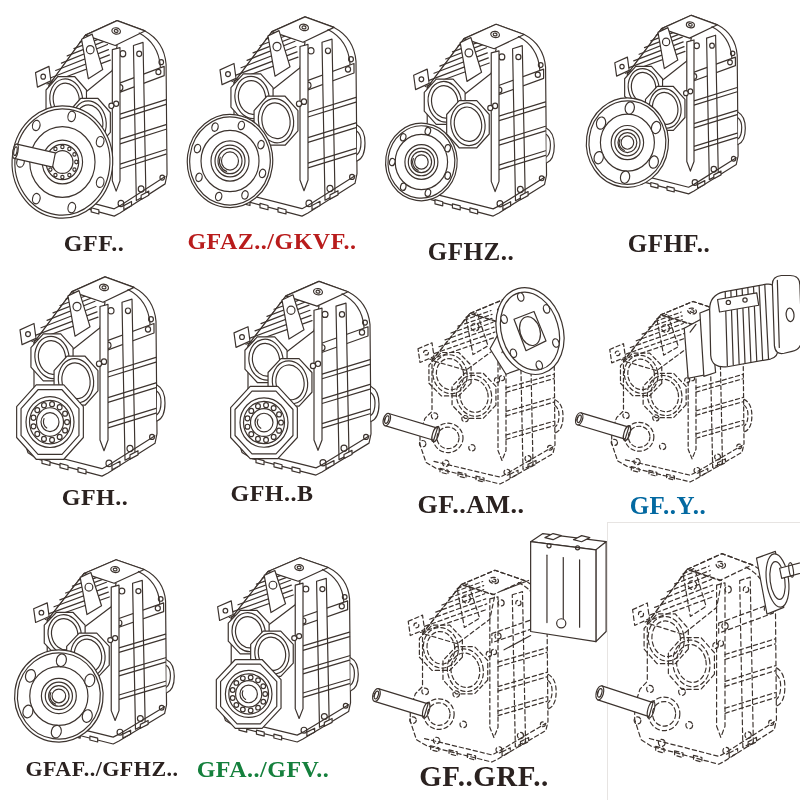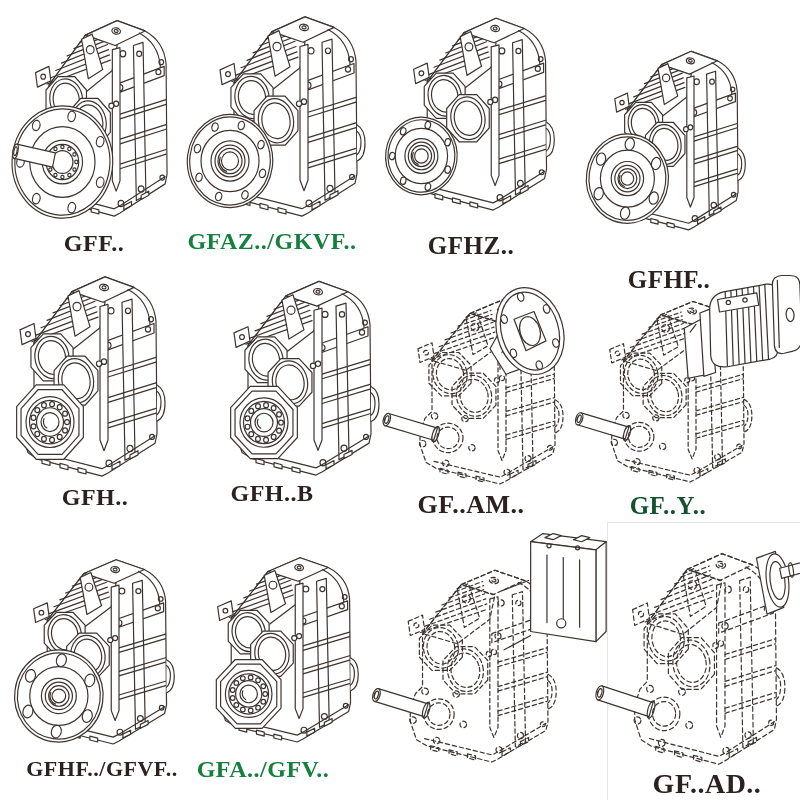--- a/index.html
+++ b/index.html
@@ -168,23 +168,23 @@
           <ellipse cx="-10.516258760431107" cy="138.31534634355893" rx="3.12" ry="4" transform="rotate(15 -10.516258760431107 138.31534634355893)" fill="#fff"></ellipse>
           <ellipse cx="7.021961832879777" cy="118.03412786647998" rx="3.12" ry="4" transform="rotate(15 7.021961832879777 118.03412786647998)" fill="#fff"></ellipse>
           <ellipse cx="33.33411404674784" cy="116.47808375213287" rx="3.12" ry="4" transform="rotate(15 33.33411404674784 116.47808375213287)" fill="#fff"></ellipse>
           <circle cx="22" cy="150" r="19" fill="#fff"></circle>
           <circle cx="22" cy="150" r="15" fill="none"></circle>
           <circle cx="22" cy="150" r="12" fill="#fff"></circle>
           <circle cx="22" cy="150" r="8.5" fill="none"></circle>
           <path d="M 12.2 146.6 A 10 10 0 0 0 18.6 159.8" fill="none"></path>
         </g>
       </svg>
-      <figcaption class="lbl" style="left: 72px; top: 228px; font-size: 24px; color: #15803d;">GFAZ../GKVF..</figcaption>
-    </figure>
-    <figure class="cell" style="left: 400px; top: 2px; width: 200px; height: 260px;">
+      <figcaption class="lbl" style="left: 72px; top: 228px; font-size: 24px; color: #b91c1c;">GFAZ../GKVF..</figcaption>
+    </figure>
+    <figure class="cell" style="left: 400px; top: 8px; width: 200px; height: 260px;">
       <svg width="200" height="260" viewBox="0 0 200 260">
         <g transform="translate(2,2) scale(0.97,1.02)" stroke="#3c332e" stroke-width="1.21" stroke-linejoin="round" stroke-linecap="round" fill="none">
           <path d="M 64 28 L 97 14 L 126 24 Q 146 34 148 56 L 149 162 L 147 171 L 100 199 L 94 202 L 30 186 L 20 180 L 14 162 L 14 150 L 19 135 L 26 128 L 26 76 Z" fill="#fff"></path>
           <polygon points="12,64 26,58 28,72 14,78" fill="#fff"></polygon>
           <circle cx="20" cy="68" r="2.4" fill="none"></circle>
           <polygon points="26,76 64,28 97,38 92,62 60,86" fill="#fff"></polygon>
           <g fill="none">
             <line x1="24" y1="75" x2="90" y2="52"></line>
             <line x1="28" y1="69" x2="89" y2="47"></line>
             <line x1="33" y1="62" x2="88" y2="42"></line>
@@ -244,21 +244,21 @@
           <ellipse cx="26.655989600798925" cy="118.76897150456044" rx="2.8080000000000003" ry="3.6" transform="rotate(15 26.655989600798925 118.76897150456044)" fill="#fff"></ellipse>
           <circle cx="20" cy="149" r="17" fill="#fff"></circle>
           <circle cx="20" cy="149" r="13.5" fill="none"></circle>
           <circle cx="20" cy="149" r="10.5" fill="#fff"></circle>
           <circle cx="20" cy="149" r="7" fill="none"></circle>
           <path d="M 11.7 145.6 A 8.5 8.5 0 0 0 16.6 157.3" fill="none"></path>
         </g>
       </svg>
       <figcaption class="lbl" style="left: 71px; top: 230px; font-size: 25px; color: rgb(43, 34, 32);">GFHZ..</figcaption>
     </figure>
-    <figure class="cell" style="left: 600px; top: 0px; width: 200px; height: 260px; margin-top: 36px;">
+    <figure class="cell" style="left: 600px; top: 0px; width: 200px; height: 260px;">
       <svg width="200" height="260" viewBox="0 0 200 260">
         <g transform="translate(4,2) scale(0.9,0.95)" stroke="#3c332e" stroke-width="1.30" stroke-linejoin="round" stroke-linecap="round" fill="none">
           <path d="M 64 28 L 97 14 L 126 24 Q 146 34 148 56 L 149 162 L 147 171 L 100 199 L 94 202 L 30 186 L 20 180 L 14 162 L 14 150 L 19 135 L 26 128 L 26 76 Z" fill="#fff"></path>
           <polygon points="12,64 26,58 28,72 14,78" fill="#fff"></polygon>
           <circle cx="20" cy="68" r="2.4" fill="none"></circle>
           <polygon points="26,76 64,28 97,38 92,62 60,86" fill="#fff"></polygon>
           <g fill="none">
             <line x1="24" y1="75" x2="90" y2="52"></line>
             <line x1="28" y1="69" x2="89" y2="47"></line>
             <line x1="33" y1="62" x2="88" y2="42"></line>
@@ -659,21 +659,21 @@
             </g>
             <polygon points="122,12 162,5 164,18 124,25"></polygon>
             <circle cx="133" cy="15" r="2.2" fill="none"></circle>
             <circle cx="150" cy="12.5" r="2.2" fill="none"></circle>
             <path d="M 178 -2 Q 177 -12 187 -13 L 196 -13 Q 206 -13 206 -3 L 208 52 Q 208 64 198 66 L 190 68 Q 181 70 180 60 Z"></path>
             <path d="M 183 -8 L 185 62" fill="none"></path>
             <ellipse cx="196" cy="28" rx="4" ry="7" transform="rotate(-6 196 28)" fill="none"></ellipse>
           </g>
         </g>
       </svg>
-      <figcaption class="lbl" style="left: 68px; top: 232px; font-size: 25px; color: #14532d;">GF..Y..</figcaption>
+      <figcaption class="lbl" style="left: 68px; top: 232px; font-size: 25px; color: #0369a1;">GF..Y..</figcaption>
     </figure>
     <figure class="cell" style="left: 0px; top: 530px; width: 200px; height: 270px;">
       <svg width="200" height="270" viewBox="0 0 200 270">
         <g transform="translate(22,16) scale(0.97,0.98)" stroke="#3c332e" stroke-width="1.23" stroke-linejoin="round" stroke-linecap="round" fill="none">
           <path d="M 64 28 L 97 14 L 126 24 Q 146 34 148 56 L 149 162 L 147 171 L 100 199 L 94 202 L 30 186 L 20 180 L 14 162 L 14 150 L 19 135 L 26 128 L 26 76 Z" fill="#fff"></path>
           <polygon points="12,64 26,58 28,72 14,78" fill="#fff"></polygon>
           <circle cx="20" cy="68" r="2.4" fill="none"></circle>
           <polygon points="26,76 64,28 97,38 92,62 60,86" fill="#fff"></polygon>
           <g fill="none">
             <line x1="24" y1="75" x2="90" y2="52"></line>
@@ -732,21 +732,21 @@
           <ellipse cx="6.119670341203481" cy="168.8762419950599" rx="5.07" ry="6.5" transform="rotate(15 6.119670341203481 168.8762419950599)" fill="#fff"></ellipse>
           <ellipse cx="8.723083152781044" cy="132.47505361037506" rx="5.07" ry="6.5" transform="rotate(15 8.723083152781044 132.47505361037506)" fill="#fff"></ellipse>
           <ellipse cx="40.603412811577584" cy="116.59881161531513" rx="5.07" ry="6.5" transform="rotate(15 40.603412811577584 116.59881161531513)" fill="#fff"></ellipse>
           <circle cx="38" cy="153" r="18" fill="#fff"></circle>
           <circle cx="38" cy="153" r="14" fill="none"></circle>
           <circle cx="38" cy="153" r="10.5" fill="#fff"></circle>
           <circle cx="38" cy="153" r="7" fill="none"></circle>
           <path d="M 29.7 149.6 A 8.5 8.5 0 0 0 34.6 161.3" fill="none"></path>
         </g>
       </svg>
-      <figcaption class="lbl" style="left: 102px; top: 226px; font-size: 22px; color: rgb(43, 34, 32);">GFHF../GFVF..</figcaption>
+      <figcaption class="lbl" style="left: 102px; top: 226px; font-size: 22px; color: rgb(43, 34, 32);">GFAF../GFHZ..</figcaption>
     </figure>
     <figure class="cell" style="left: 200px; top: 530px; width: 200px; height: 270px;">
       <svg width="200" height="270" viewBox="0 0 200 270">
         <g transform="translate(6,14) scale(0.97,0.98)" stroke="#3c332e" stroke-width="1.23" stroke-linejoin="round" stroke-linecap="round" fill="none">
           <path d="M 64 28 L 97 14 L 126 24 Q 146 34 148 56 L 149 162 L 147 171 L 100 199 L 94 202 L 30 186 L 20 180 L 14 162 L 14 150 L 19 135 L 26 128 L 26 76 Z" fill="#fff"></path>
           <polygon points="12,64 26,58 28,72 14,78" fill="#fff"></polygon>
           <circle cx="20" cy="68" r="2.4" fill="none"></circle>
           <polygon points="26,76 64,28 97,38 92,62 60,86" fill="#fff"></polygon>
           <g fill="none">
             <line x1="24" y1="75" x2="90" y2="52"></line>
@@ -903,20 +903,21 @@
               <line x1="180.0" y1="3.8" x2="180.0" y2="69.8"></line>
             </g>
             <circle cx="162" cy="66" r="4.5" fill="#fff"></circle>
             <polygon points="146,-18 154,-22 162,-20 154,-16"></polygon>
             <polygon points="174,-16 182,-20 190,-18 182,-14"></polygon>
             <circle cx="150" cy="-10" r="2" fill="none"></circle>
             <circle cx="178" cy="-8" r="2" fill="none"></circle>
           </g>
         </g>
       </svg>
+      <figcaption class="lbl" style="left: 84px; top: 230px; font-size: 29px; color: rgb(43, 34, 32);">GF..GRF..</figcaption>
     </figure>
     <figure class="cell" style="left: 600px; top: 530px; width: 200px; height: 270px;">
       <svg width="200" height="270" viewBox="0 0 200 270">
         <g transform="translate(20,8) scale(1.05,1.12)" stroke="#3c332e" stroke-width="1.11" stroke-linejoin="round" stroke-linecap="round" fill="none">
           <g stroke-dasharray="4.2 2.8">
             <path d="M 64 28 L 97 14 L 126 24 Q 146 34 148 56 L 149 162 L 147 171 L 100 199 L 94 202 L 30 186 L 20 180 L 14 162 L 14 150 L 19 135 L 26 128 L 26 76 Z" fill="none"></path>
             <polygon points="12,64 26,58 28,72 14,78" fill="none"></polygon>
             <circle cx="20" cy="68" r="2.4" fill="none"></circle>
             <polygon points="26,76 64,28 97,38 92,62 60,86" fill="none"></polygon>
             <g fill="none">
@@ -985,15 +986,14 @@
           <g fill="#fff">
             <polygon points="130,18 148,12 156,62 140,68"></polygon>
             <ellipse cx="150" cy="38" rx="10.5" ry="24" transform="rotate(-8 150 38)" fill="#fff"></ellipse>
             <ellipse cx="150" cy="38" rx="7" ry="17" transform="rotate(-8 150 38)" fill="none"></ellipse>
             <polygon points="152,27 180,20 182,29 154,36"></polygon>
             <ellipse cx="181" cy="24.5" rx="2.4" ry="4.8" transform="rotate(-10 181 24.5)" fill="#fff"></ellipse>
             <ellipse cx="163" cy="28.5" rx="2" ry="6.5" transform="rotate(-10 163 28.5)" fill="none"></ellipse>
           </g>
         </g>
       </svg>
-      <figcaption class="lbl" style="left: 107px; top: 238px; font-size: 28px; color: rgb(43, 34, 32);">GF..AD..</figcaption>
     </figure>
   </div>
 
 </body></html>

